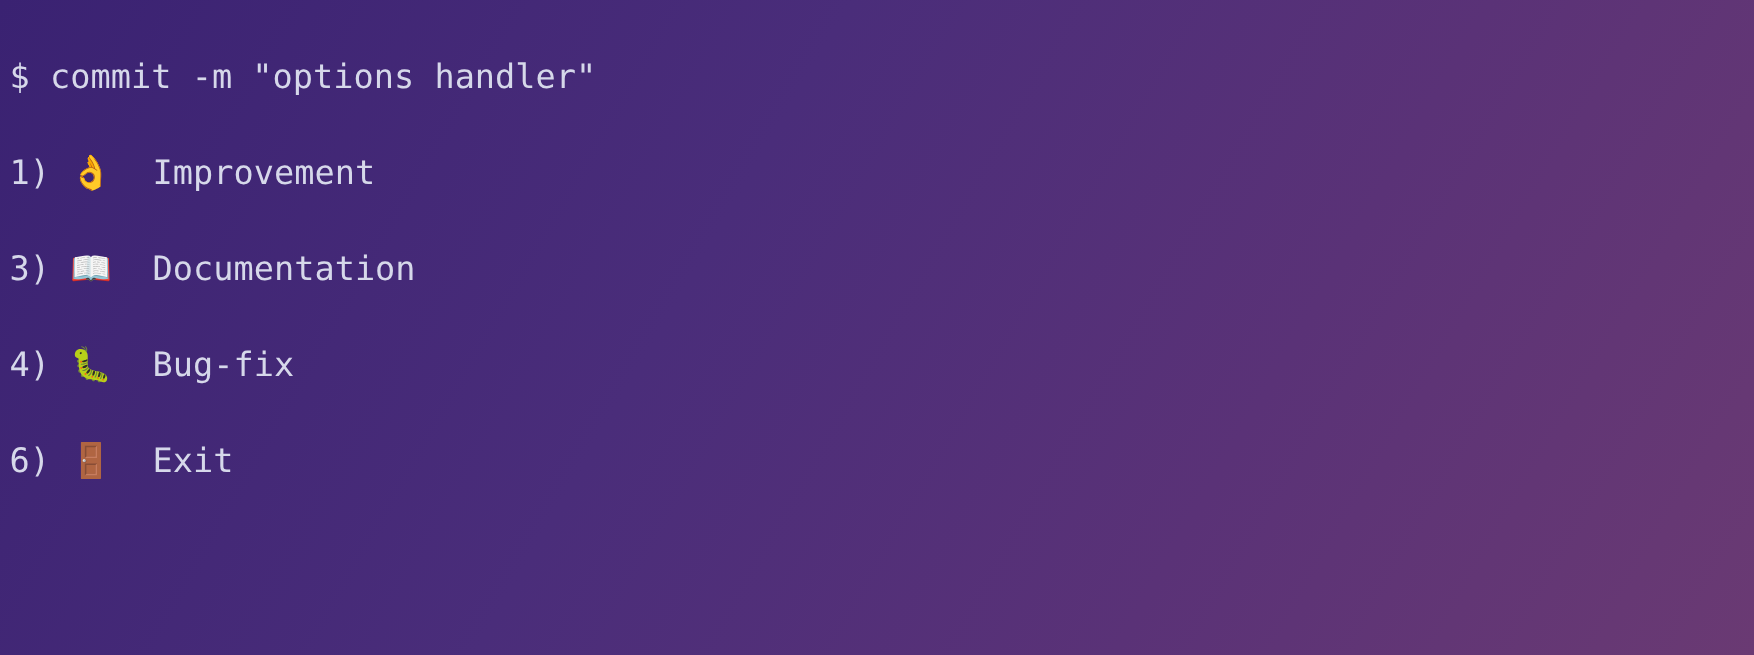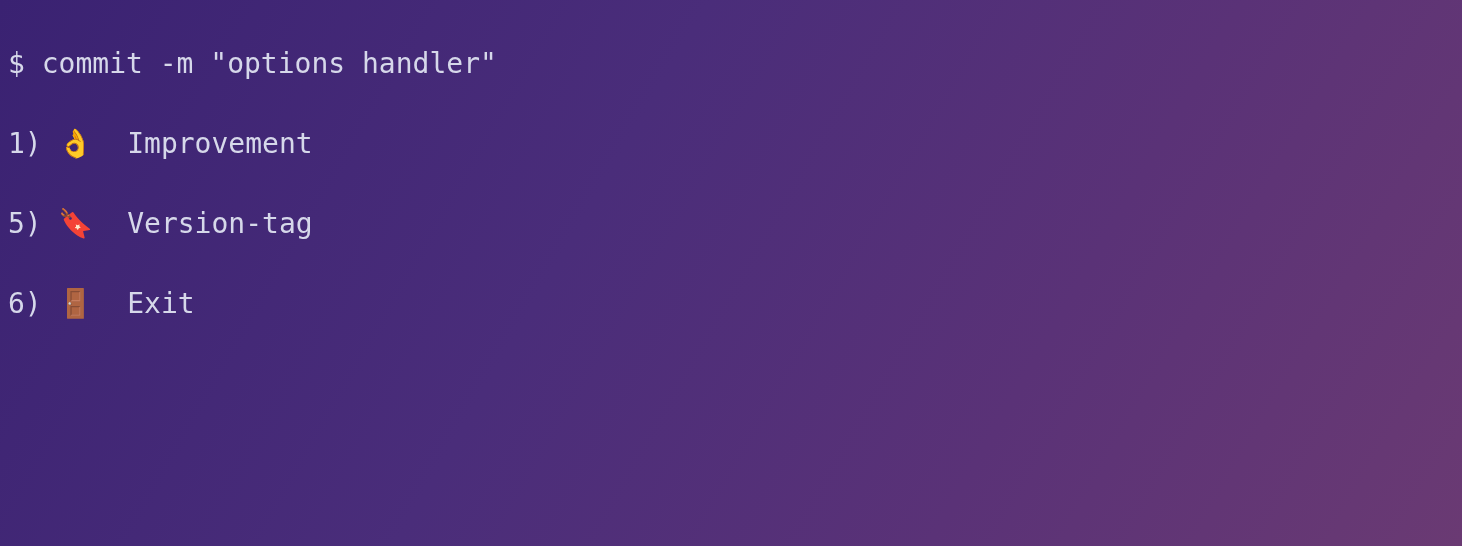--- a/index.html
+++ b/index.html
@@ -23,20 +23,21 @@
   .emoji {
     font-family: "Apple Color Emoji","Segoe UI Emoji","Noto Color Emoji", sans-serif;
   }
 </style>
 </head>
 <body>
 
 <div class="terminal">
 <span class="line"><span class="prompt-dollar">$ </span><span>commit -m "options handler"</span></span>
 <span class="line"><span>1)</span> <span class="emoji">👌</span>  <span>Improvement</span></span>
-<span class="line"><span>5)</span> <span class="emoji">🔖</span>  <span>Version-tag</span></span>
+<span class="line"><span>3)</span> <span class="emoji">📖</span>  <span>Documentation</span></span>
+<span class="line"><span>4)</span> <span class="emoji">🐛</span>  <span>Bug-fix</span></span>
 <span class="line"><span>6)</span> <span class="emoji">🚪</span>  <span>Exit</span></span>
 
 
 
 
 
 </div>
 
 </body></html>

